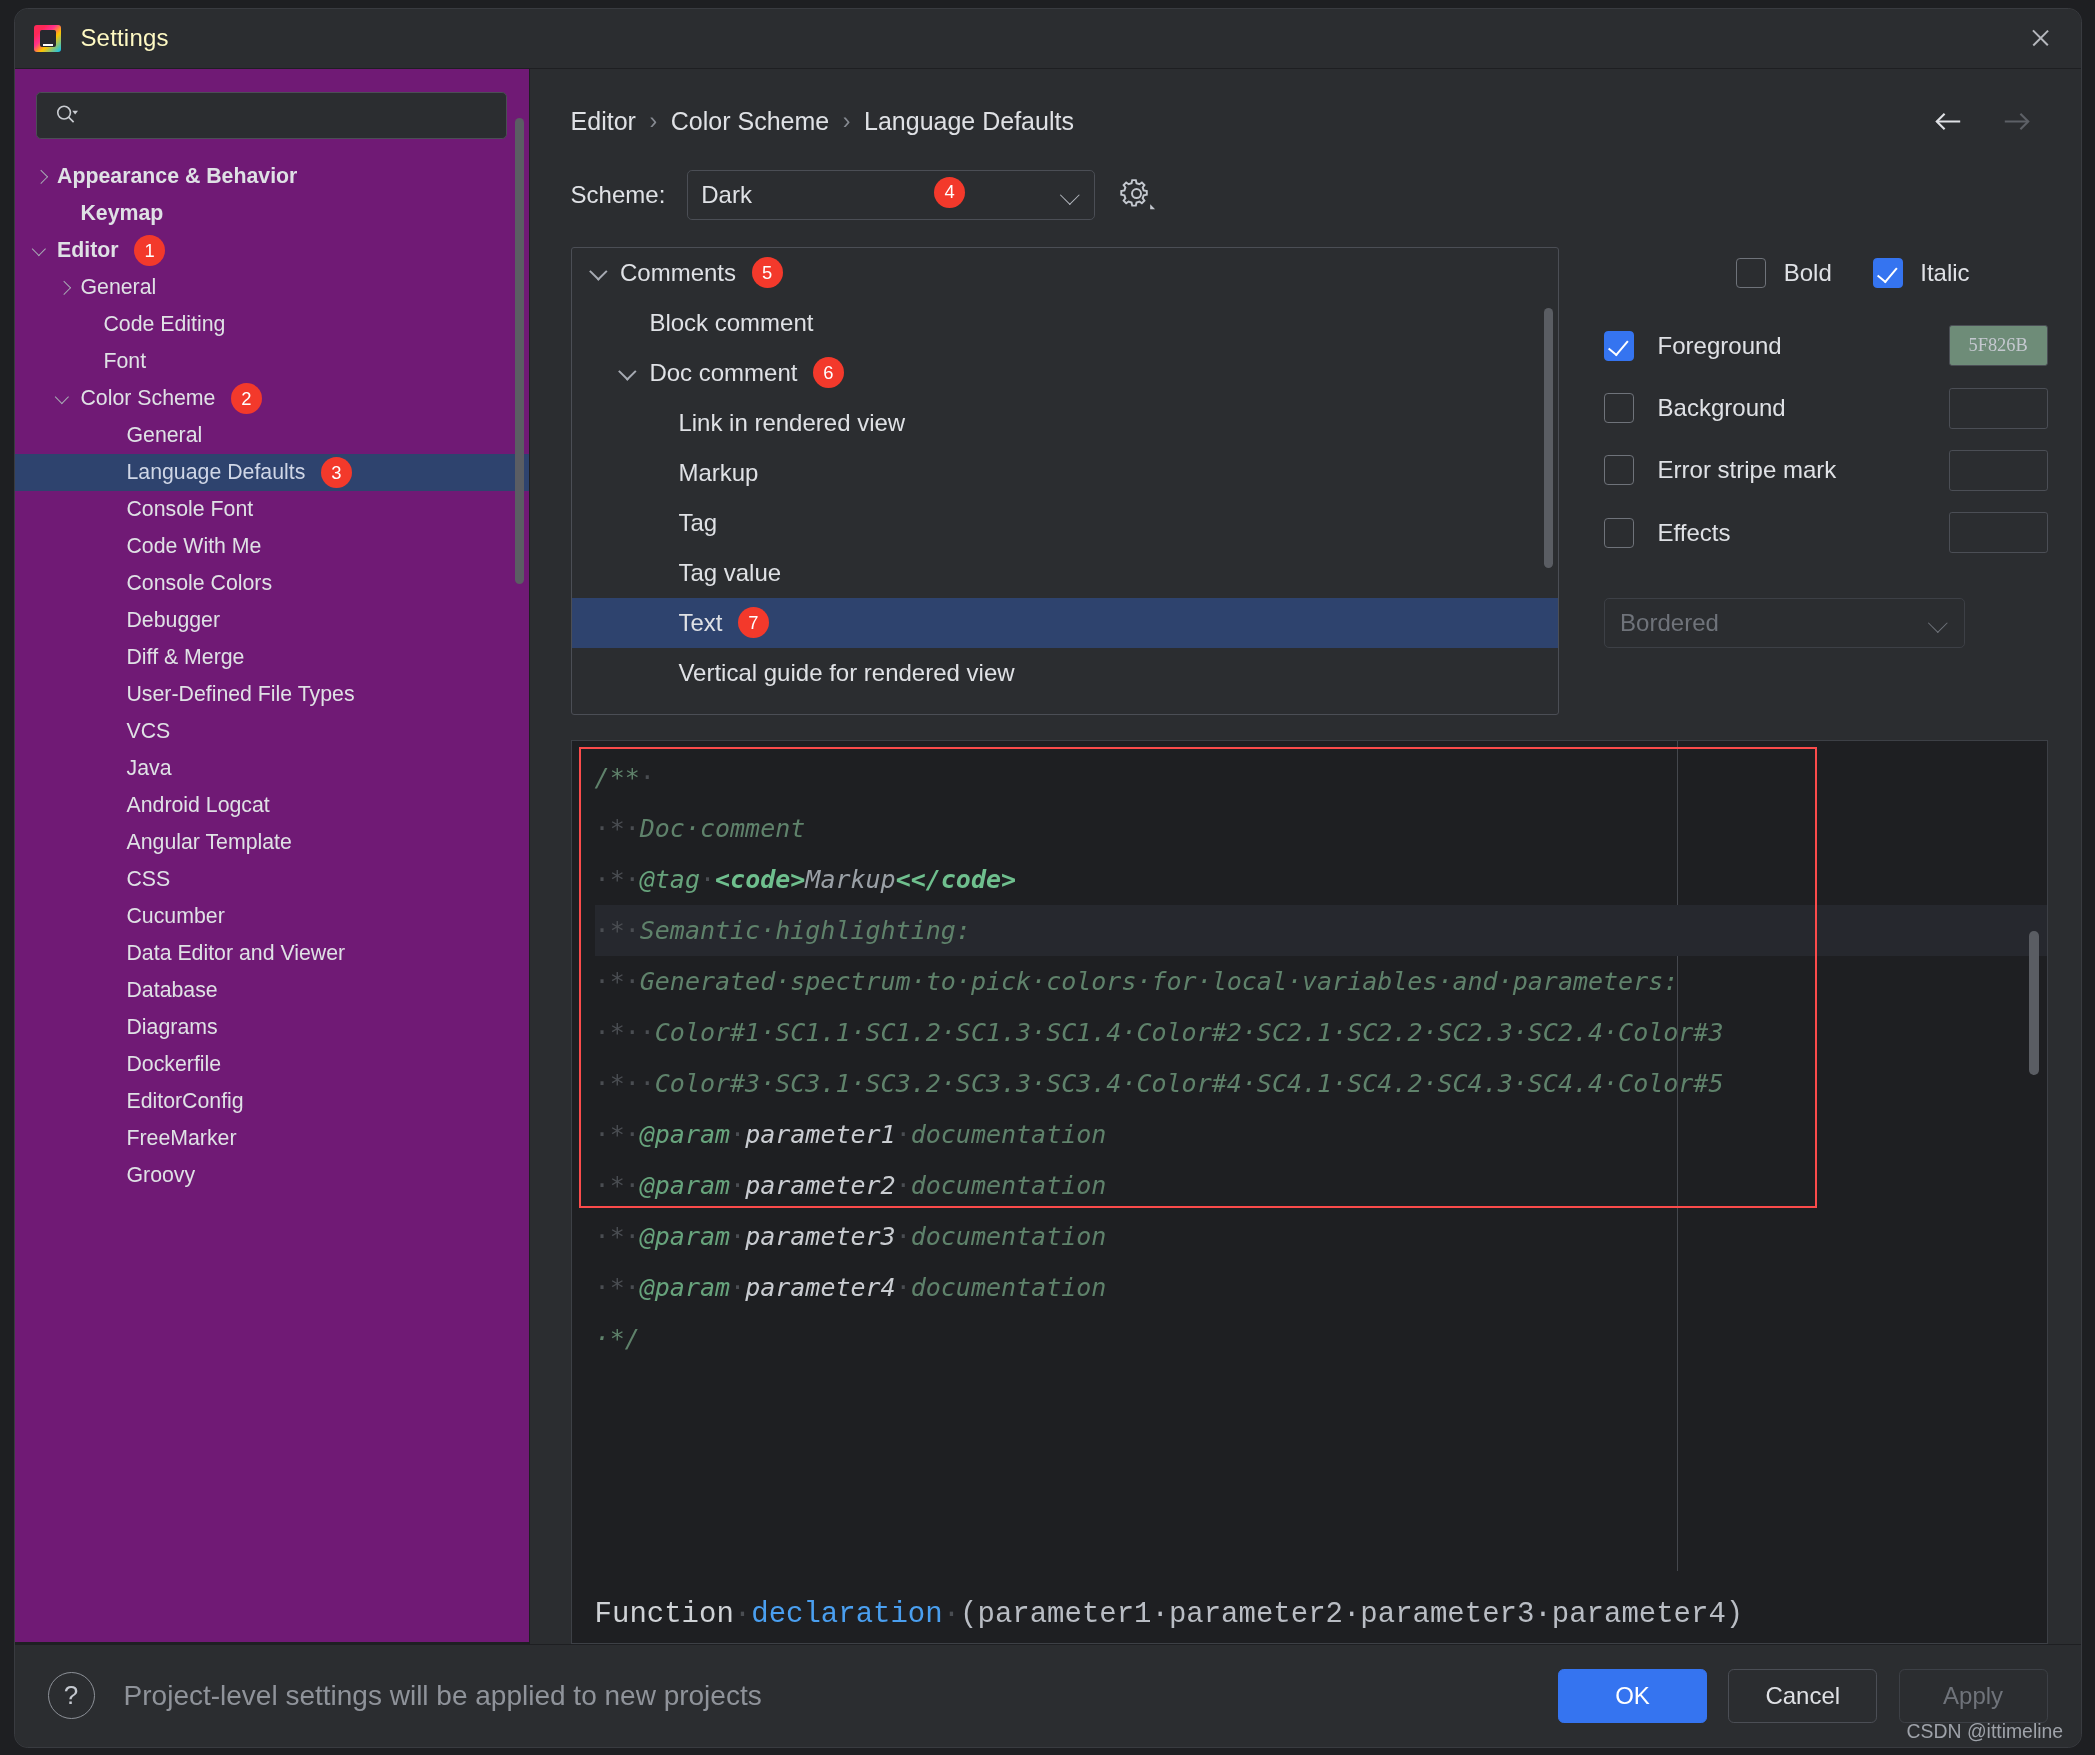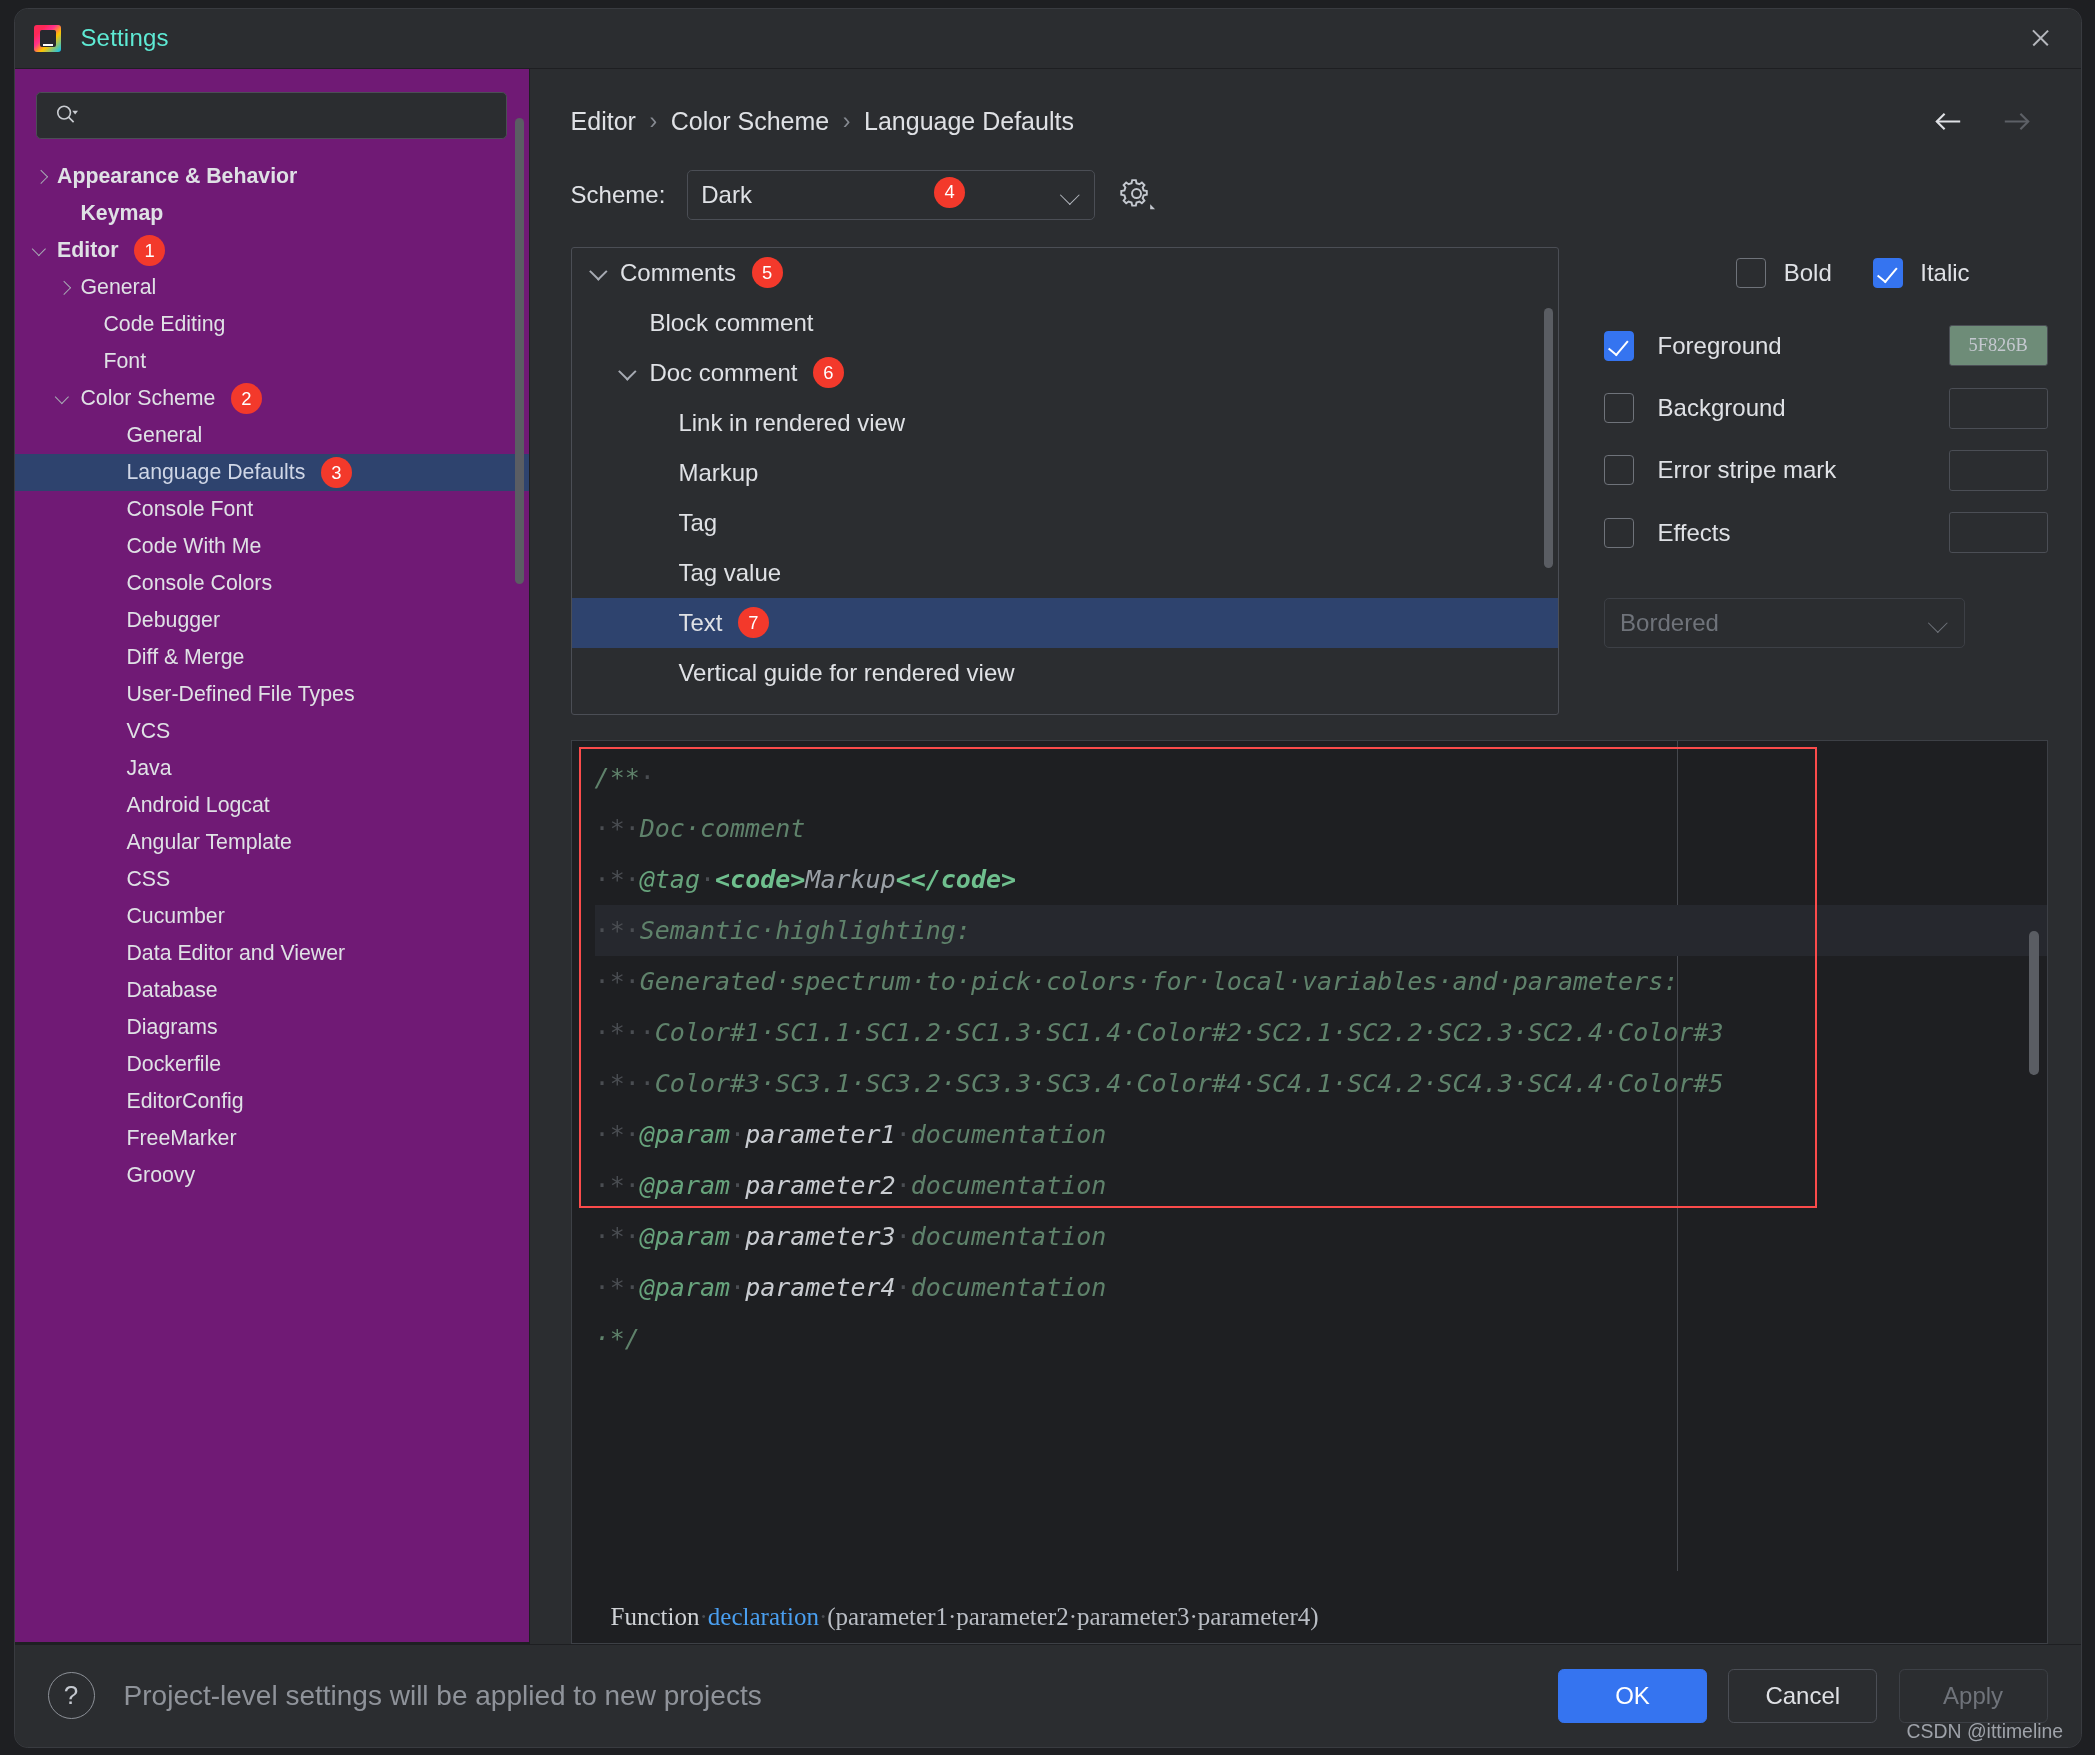--- a/index.html
+++ b/index.html
@@ -33,21 +33,21 @@
     background: linear-gradient(135deg,#fe2857 0%,#fe2857 22%,#ff318c 40%,#ffc400 62%,#00c3ff 100%);
   }
   .app-icon::after {
     content: ""; position: absolute; left: 5.8px; top: 4.9px;
     width: 16.5px; height: 17.5px; background: #27282e; border-radius: 1.9px;
   }
   .app-icon::before {
     content: ""; position: absolute; left: 8.7px; bottom: 5.8px; z-index: 2;
     width: 10.7px; height: 1.9px; background: #fff;
   }
-  .title-text { font-size: 24px; color: #5eead4; letter-spacing: 0.2px; }
+  .title-text { font-size: 24px; color: #fef9c3; letter-spacing: 0.2px; }
   .titlebar-spacer { flex: 1; }
   .close-btn {
     width: 33px; height: 33px; position: relative; cursor: pointer;
     opacity: .85;
   }
   .close-btn::before, .close-btn::after {
     content: ""; position: absolute; left: 5.8px; top: 15.5px;
     width: 21.3px; height: 1.6px; background: #ced0d6;
   }
   .close-btn::before { transform: rotate(45deg); }
@@ -249,22 +249,22 @@
   }
   .vguide {
     position: absolute; left: 1105px; top: 0; bottom: 72px;
     width: 1px; background: #45484e;
   }
   .pv-scroll {
     position: absolute; right: 7.8px; top: 190px; width: 9.7px; height: 144px;
     background: #5a5d63; border-radius: 4.9px; cursor: pointer;
   }
   .func-line {
-    position: absolute; left: 39px; bottom: 11.6px;
-    font-family: Liberation Serif, serif; font-size: 25px;
+    position: absolute; left: 23px; bottom: 11.6px;
+    font-family: Liberation Mono, monospace; font-size: 29px;
   }
 
   
   .footer {
     height: 103px; min-height: 103px; display: flex; align-items: center;
     padding: 0 33px 0 33px; border-top: 1px solid #1e1f22;
     background: #2b2d30; position: relative;
   }
   .help-btn {
     width: 47px; height: 47px; border-radius: 50%; border: 1.6px solid #8d9198;

